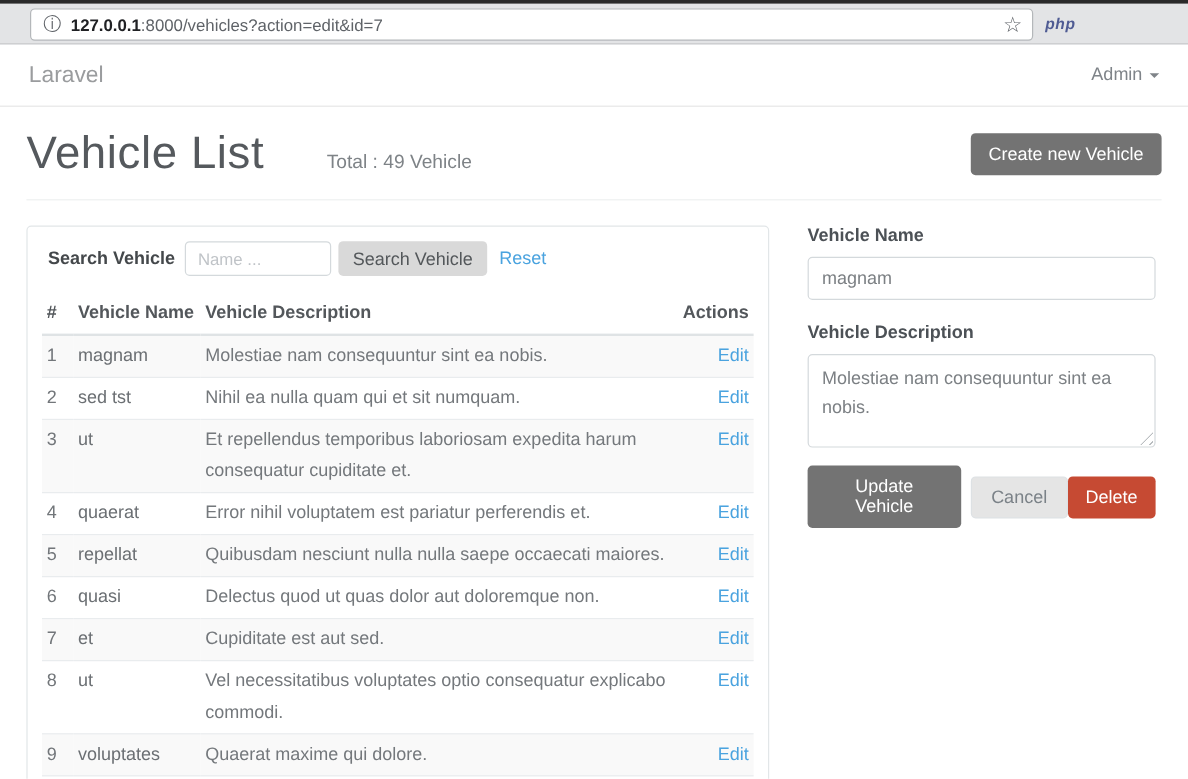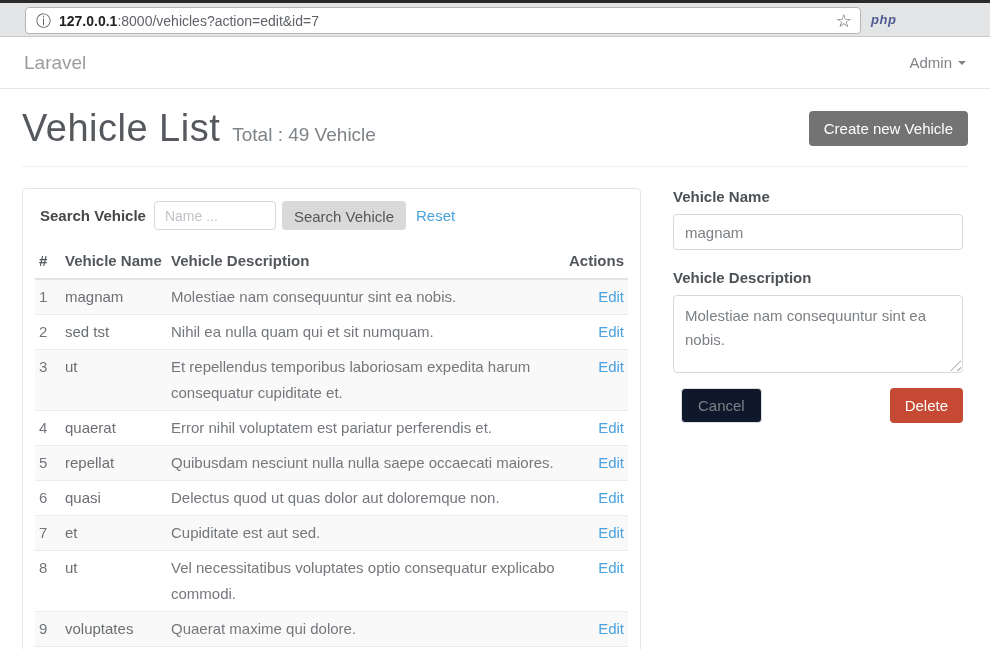--- a/index.html
+++ b/index.html
@@ -70,21 +70,21 @@
   .content { padding: 0 22px; }
 
   .page-header {
     display: flex;
     align-items: center;
     justify-content: space-between;
     margin-top: 18px;
   }
   .title-wrap { display: flex; align-items: baseline; gap: 12px; }
   .page-title { font-size: 38px; font-weight: 400; color: #55595d; letter-spacing: 0.5px; }
-  .page-subtitle { font-size: 19px; font-weight: 400; color: #7e8387; }
+  .page-subtitle { font-size: 16px; font-weight: 400; color: #7e8387; margin-left: 40px; }
   .btn {
     display: inline-block;
     border: none;
     border-radius: 4px;
     font-family: "Liberation Sans", sans-serif;
     font-size: 15px;
     cursor: pointer;
     text-align: center;
   }
   .btn-green {
@@ -197,21 +197,21 @@
       transparent, transparent 2px,
       #b9bdc0 2px, #b9bdc0 3px,
       transparent 3px, transparent 5px
     );
     clip-path: polygon(100% 0, 100% 100%, 0 100%);
     cursor: nwse-resize;
   }
   .form-buttons { display: flex; align-items: center; }
   .btn-update { padding: 9px 16px; }
   .btn-cancel {
-    background: #0f172a;
+    background: #e5e5e5;
     border: 1px solid #dde1e4;
     color: #7b8288;
     padding: 8px 16px;
     margin-left: 8px;
   }
   .btn-delete {
     background: #c64a33;
     color: #ffffff;
     padding: 9px 15px;
     margin-left: auto;
@@ -338,19 +338,20 @@
       <input class="text-input" type="text" value="magnam" style="">
 
       <label class="form-label">Vehicle Description</label>
       <div class="textarea-wrap">
         <textarea class="desc-textarea" style="">Molestiae nam consequuntur sint ea
 nobis.</textarea>
         <div class="resize-handle"></div>
       </div>
 
       <div class="form-buttons">
+        <button class="btn btn-green btn-update">Update Vehicle</button>
         <button class="btn btn-cancel">Cancel</button>
         <button class="btn btn-delete">Delete</button>
       </div>
     </div>
 
   </div>
 </div>
 
 </body></html>

